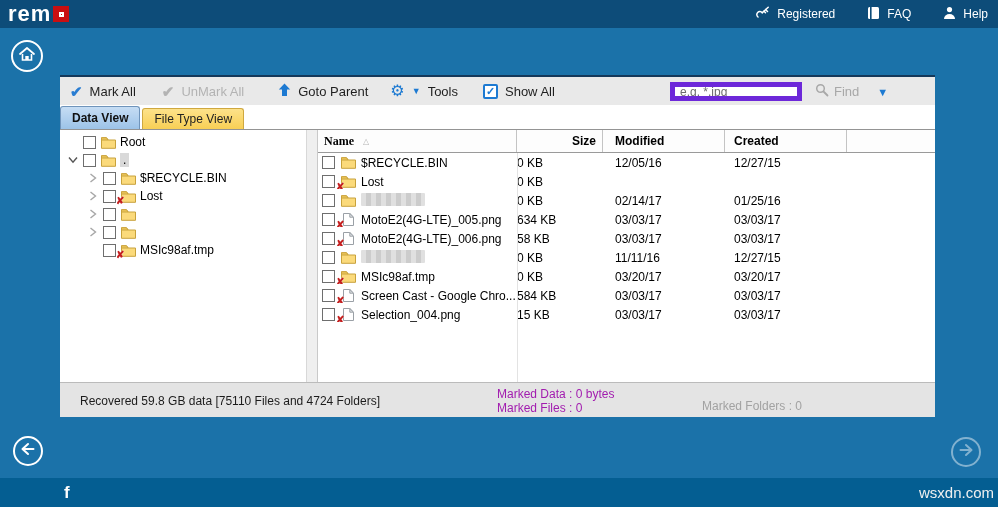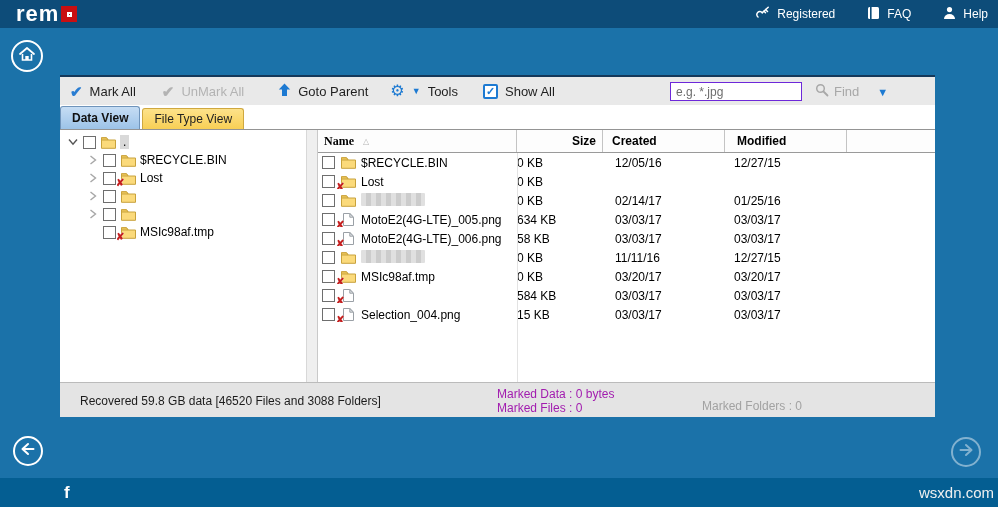--- a/index.html
+++ b/index.html
@@ -5,21 +5,21 @@
   * { box-sizing: border-box; }
   html,body { margin:0; padding:0; }
   body {
     width:998px; height:507px; position:relative; overflow:hidden;
     background:#1b72a9; font-family:"Liberation Sans", sans-serif;
   }
 
   
   .topbar { position:absolute; left:0; top:0; width:998px; height:28px;
     background:#0d4c79; display:flex; align-items:center; }
-  .logo { margin-left:16px; display:flex; align-items:center; color:#fff;
+  .logo { margin-left:8px; display:flex; align-items:center; color:#fff;
     font-weight:800; font-size:22px; letter-spacing:1px; line-height:1; }
   .logo-square { width:16px; height:16px; background:#c90f12; margin-left:2px;
     display:flex; align-items:center; justify-content:center; }
   .logo-square-inner { width:5px; height:5px; border:2px solid #fff; }
   .top-links { margin-left:auto; display:flex; align-items:center; gap:32px;
     margin-right:10px; color:#fff; font-size:12px; }
   .top-link { display:flex; align-items:center; gap:7px; cursor:pointer; }
 
   
   .round-btn { position:absolute; border:2px solid #fff; border-radius:50%;
@@ -41,21 +41,21 @@
   .tb-tools   { margin-left:22px; }
   .tb-showall { margin-left:25px; }
   .tb-check { color:#2a7dd2; font-size:15px; font-weight:bold; line-height:1; }
   .tb-check.disabled { color:#b3b3b3; }
   .gear { color:#1d7ad2; font-size:16px; line-height:1; }
   .dd { color:#1d7ad2; font-size:9px; line-height:1; }
   .showall-box { width:15px; height:15px; border:2px solid #1d7ad2; border-radius:2px;
     display:flex; align-items:center; justify-content:center; color:#1d7ad2;
     font-size:11px; font-weight:bold; line-height:1; background:#fff; }
   .search-wrap { position:absolute; left:610px; top:5px; display:flex; align-items:center; }
-  .search-input { width:132px; height:19px; border:1px solid #6d28d9; font-size:12px;
+  .search-input { width:132px; height:19px; border:5px solid #6d28d9; font-size:12px;
     padding:1px 5px; font-family:"Liberation Sans",sans-serif; color:#333; background:#fff; }
   .search-input::placeholder { color:#6d6d6d; }
   .find-btn { margin-left:13px; display:flex; align-items:center; gap:5px;
     color:#a8a8a8; font-size:13px; cursor:default; }
   .search-dd { margin-left:18px; color:#1d7ad2; font-size:11px; cursor:pointer; }
 
   
   .tabstrip { flex:0 0 25px; background:#fff; display:flex; align-items:flex-end;
     border-bottom:1px solid #949494; }
   .tab { padding:0 11px; font-size:12px; border-radius:3px 3px 0 0; cursor:pointer;
@@ -221,20 +221,31 @@
     <div class="tab active">
       <span>Data View</span>
     </div>
     <div class="tab inactive">
       <span>File Type View</span>
     </div>
   </div>
 
   <div class="content">
     <div class="tree-pane" id="tree-pane">
+  <div class="tree-item" style="padding-left: 6px;">
+    <span class="chev"></span>
+    <span class="cb"></span>
+    <span class="ficon">
+            <svg width="15" height="13" viewBox="0 0 15 13">
+              <path d="M0.5 1.8 h5 l1.6 2.2 H14.5 V12.3 H0.5 Z" fill="#fbda7b" stroke="#c8a23c"></path>
+              <path d="M0.5 1.8 h5 l1.6 2.2 H0.5 Z" fill="#f2cc5e" stroke="#c8a23c"></path>
+            </svg>
+          </span>
+    <span class="tree-label">Root</span>
+  </div>
 
   <div class="tree-item" style="padding-left: 6px;">
     <span class="chev">
             <svg width="10" height="8" viewBox="0 0 10 8">
               <path d="M1 1.5 L5 6.2 L9 1.5" fill="none" stroke="#555" stroke-width="1.4"></path>
             </svg>
           </span>
     <span class="cb"></span>
     <span class="ficon">
             <svg width="15" height="13" viewBox="0 0 15 13">
@@ -326,25 +337,25 @@
     <div class="splitter"></div>
     <div class="table-pane">
       <div class="thead">
         <div class="th th-name">
           <span>Name</span>
           <span class="sort-tri">△</span>
         </div>
         <div class="th th-size">
           <span>Size</span>
         </div>
+        <div class="th th-mod">
+          <span>Modified</span>
+        </div>
         <div class="th th-cre">
           <span>Created</span>
-        </div>
-        <div class="th th-mod">
-          <span>Modified</span>
         </div>
         <div class="th th-extra">
           <span></span>
         </div>
       </div>
       <div class="tbody" id="table-body">
   <div class="trow">
     <span class="name-cell">
       <span class="cb"></span>
       <span class="ficon">
@@ -463,20 +474,21 @@
   <div class="trow">
     <span class="name-cell">
       <span class="cb"></span>
       <span class="ficon">
                 <svg width="11" height="13" viewBox="0 0 11 13">
                   <path d="M0.5 0.5 h6.3 l3.7 3.7 V12.5 H0.5 Z" fill="#fff" stroke="#9aa0a6"></path>
                   <path d="M6.8 0.5 l3.7 3.7 H6.8 Z" fill="#dfe3e6" stroke="#9aa0a6"></path>
                 </svg>
                 <span class="xmark">✘</span>
               </span>
+      <span class="nlabel">Screen Cast - Google Chro...</span>
     </span>
     <span class="size-cell">584 KB</span>
     <span class="mod-cell">03/03/17</span>
     <span class="cre-cell">03/03/17</span>
   </div>
 
   <div class="trow">
     <span class="name-cell">
       <span class="cb"></span>
       <span class="ficon">
@@ -490,21 +502,21 @@
     </span>
     <span class="size-cell">15 KB</span>
     <span class="mod-cell">03/03/17</span>
     <span class="cre-cell">03/03/17</span>
   </div>
 </div>
     </div>
   </div>
 
   <div class="statusbar">
-    <span class="status-recovered">Recovered 59.8 GB data [46520 Files and 3088 Folders]</span>
+    <span class="status-recovered">Recovered 59.8 GB data [75110 Files and 4724 Folders]</span>
     <div class="status-marked">
       <div>Marked Data : 0 bytes</div>
       <div>Marked Files : 0</div>
     </div>
     <span class="status-folders">Marked Folders : 0</span>
   </div>
 </div>
 
 <div class="round-btn back-btn">
   <span>

